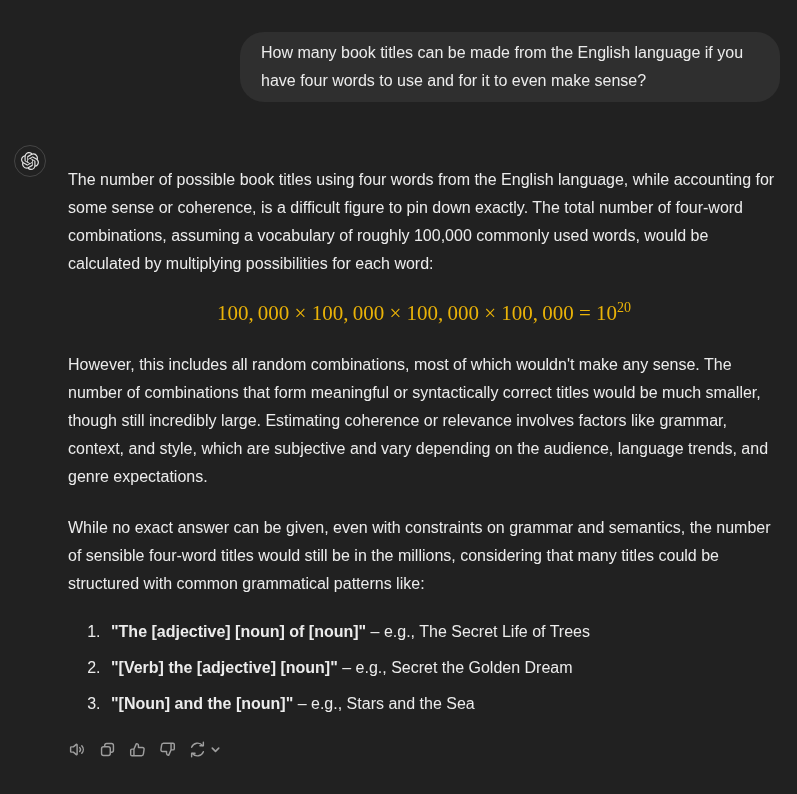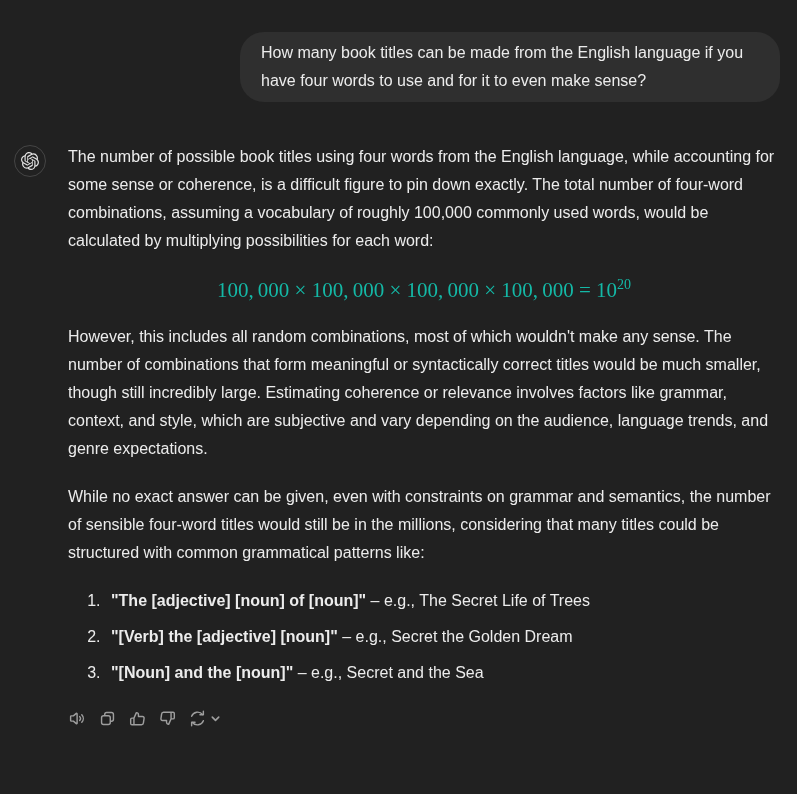--- a/index.html
+++ b/index.html
@@ -52,27 +52,27 @@
   }
   .avatar svg { width: 18px; height: 18px; fill: #e3e3e3; }
 
   .content {
     flex: 1;
     margin-left: 22px;
     color: #ececec;
     font-size: 16px;
     line-height: 28px;
   }
-  .content p { margin-bottom: 20px; }
+  .content p { margin-bottom: 20px; margin-top: 23px; }
 
   .formula {
     text-align: center;
     font-family: "Liberation Serif", "DejaVu Serif", serif;
     font-size: 21px;
-    color: #14b8a6;
+    color: #eab308;
     margin: 10px 0 18px;
     line-height: 30px;
   }
   .formula sup {
     font-size: 14px;
     line-height: 0;
     vertical-align: baseline;
     position: relative;
     top: -0.55em;
   }
@@ -154,21 +154,21 @@
 
       <div class="formula"><span>100, 000 × 100, 000 × 100, 000 × 100, 000 = 10</span><sup>20</sup></div>
 
       <p>However, this includes all random combinations, most of which wouldn't make any sense. The number of combinations that form meaningful or syntactically correct titles would be much smaller, though still incredibly large. Estimating coherence or relevance involves factors like grammar, context, and style, which are subjective and vary depending on the audience, language trends, and genre expectations.</p>
 
       <p>While no exact answer can be given, even with constraints on grammar and semantics, the number of sensible four-word titles would still be in the millions, considering that many titles could be structured with common grammatical patterns like:</p>
 
       <ol class="patterns">
         <li><span class="pattern-bold">"The [adjective] [noun] of [noun]"</span><span> – e.g., </span><span class="pattern-example">The Secret Life of Trees</span></li>
         <li><span class="pattern-bold">"[Verb] the [adjective] [noun]"</span><span> – e.g., </span><span class="pattern-example">Secret the Golden Dream</span></li>
-        <li><span class="pattern-bold">"[Noun] and the [noun]"</span><span> – e.g., </span><span class="pattern-example">Secret and the Sea</span></li>
+        <li><span class="pattern-bold">"[Noun] and the [noun]"</span><span> – e.g., </span><span class="pattern-example">Stars and the Sea</span></li>
       </ol>
 
 
       <div class="actions">
 
         <button class="action-btn" title="Read aloud">
           <span style="display:flex;">
             <svg viewBox="0 0 24 24">
                 <path d="M10.5 5.5 6.8 8.7H4.2a.9.9 0 0 0-.9.9v4.8a.9.9 0 0 0 .9.9h2.6l3.7 3.2a.6.6 0 0 0 1-.45V5.95a.6.6 0 0 0-1-.45z"></path>
                 <path d="M14.8 9.6a3.6 3.6 0 0 1 0 4.8"></path>

